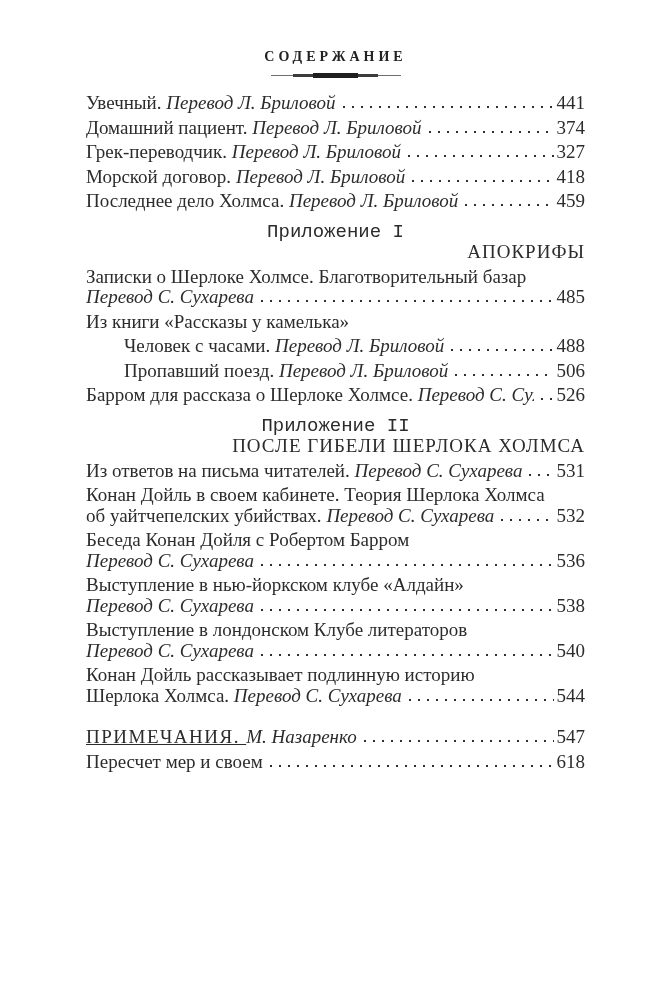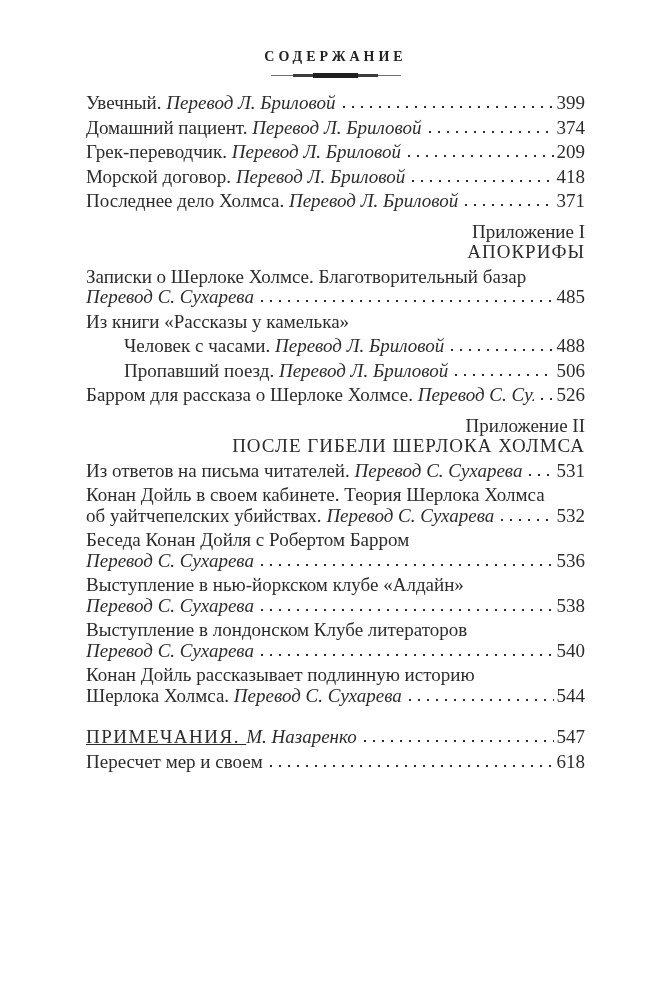--- a/index.html
+++ b/index.html
@@ -45,22 +45,23 @@
   }
   .divider .d-center {
     position: absolute; left: 33%; right: 33%; top: 1px; height: 4.5px;
     background: #1f1f1f;
   }
   .toc { font-size: 19px; }
   .section { margin-top: 10px; }
   .section:first-child { margin-top: 0; }
   .section.gap { margin-top: 21px; }
   .sec-label {
-    text-align: right;
+    text-align: center;
     line-height: 20.5px;
+    font-family: Liberation Mono, monospace;
   }
   .sec-title {
     text-align: right;
     line-height: 20.5px;
     letter-spacing: 1px;
     margin-bottom: 4px;
   }
   .entry { margin-bottom: 4px; }
   .line {
     display: flex;
@@ -95,49 +96,49 @@
       <span class="d-mid"></span>
       <span class="d-center"></span>
     </div>
   </div>
   <div class="toc">
       <div class="section">
         <div class="entry">
           <div class="line">
             <span class="txt"><span>Увечный. </span><span class="it">Перевод Л. Бриловой</span></span>
             <span class="leader"></span>
-            <span class="page-num">399</span>
+            <span class="page-num">441</span>
           </div>
         </div>
         <div class="entry">
           <div class="line">
             <span class="txt"><span>Домашний пациент. </span><span class="it">Перевод Л. Бриловой</span></span>
             <span class="leader"></span>
             <span class="page-num">374</span>
           </div>
         </div>
         <div class="entry">
           <div class="line">
             <span class="txt"><span>Грек-переводчик. </span><span class="it">Перевод Л. Бриловой</span></span>
             <span class="leader"></span>
-            <span class="page-num">209</span>
+            <span class="page-num">327</span>
           </div>
         </div>
         <div class="entry">
           <div class="line">
             <span class="txt"><span>Морской договор. </span><span class="it">Перевод Л. Бриловой</span></span>
             <span class="leader"></span>
             <span class="page-num">418</span>
           </div>
         </div>
         <div class="entry">
           <div class="line">
             <span class="txt"><span>Последнее дело Холмса. </span><span class="it">Перевод Л. Бриловой</span></span>
             <span class="leader"></span>
-            <span class="page-num">371</span>
+            <span class="page-num">459</span>
           </div>
         </div>
       </div>
       <div class="section">
         <div class="sec-label">Приложение I</div>
         <div class="sec-title">АПОКРИФЫ</div>
         <div class="entry">
           <div class="line">
             <span class="txt"><span>Записки о Шерлоке Холмсе. Благотворительный базар</span></span>
           </div>

